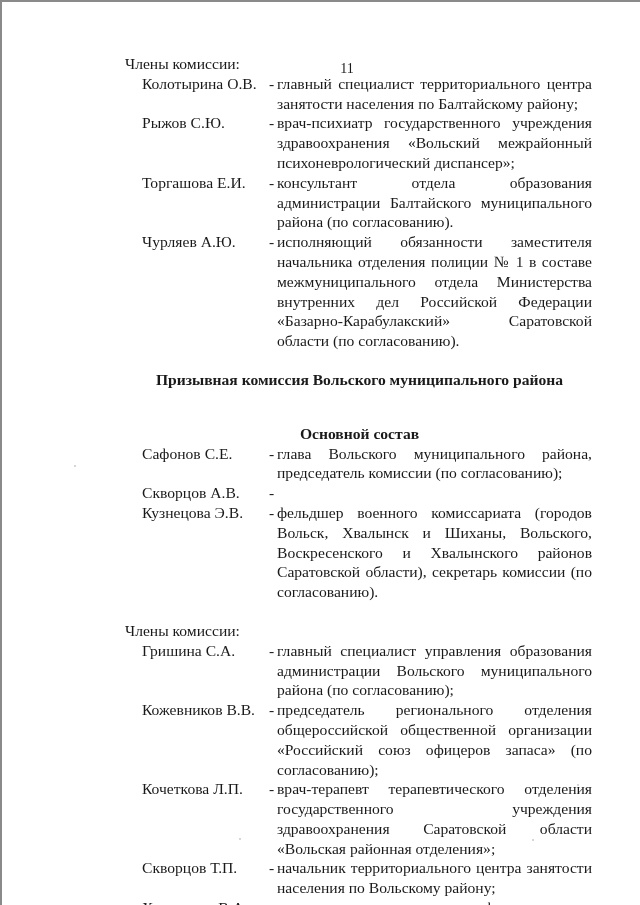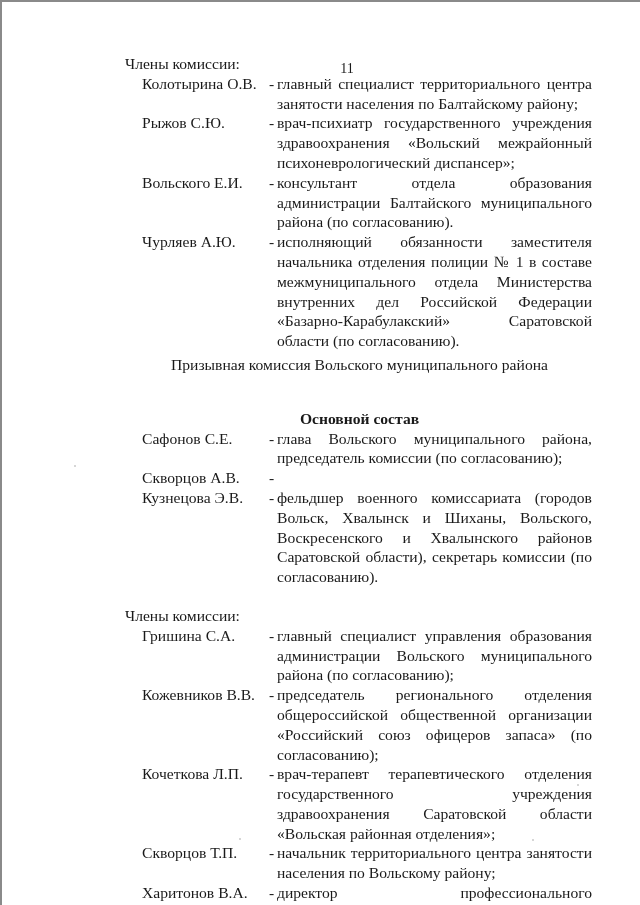--- a/index.html
+++ b/index.html
@@ -60,22 +60,22 @@
       width: 8px;
       flex: 0 0 8px;
     }
     .entry .desc {
       flex: 1 1 auto;
       text-align: justify;
       text-align-last: left;
     }
     .section-title {
       text-align: center;
-      font-weight: normal;
-      margin-top: 4px;
+      font-weight: bold;
+      margin-top: 19px;
       padding-left: 30px;
     }
     .subsection-title {
       text-align: center;
       font-weight: bold;
       margin-top: 34px;
       padding-left: 30px;
     }
     .gap {
       height: 19px;
@@ -101,21 +101,21 @@
       <span class="name">Колотырина О.В.</span>
       <span class="dash">-</span>
       <span class="desc">главный специалист территориального центра занятости населения по Балтайскому району;</span>
     </div>
     <div class="entry">
       <span class="name">Рыжов С.Ю.</span>
       <span class="dash">-</span>
       <span class="desc">врач-психиатр государственного учреждения здравоохранения «Вольский межрайонный психоневрологический диспансер»;</span>
     </div>
     <div class="entry">
-      <span class="name">Вольского Е.И.</span>
+      <span class="name">Торгашова Е.И.</span>
       <span class="dash">-</span>
       <span class="desc">консультант отдела образования администрации Балтайского муниципального района (по согласованию).</span>
     </div>
     <div class="entry">
       <span class="name">Чурляев А.Ю.</span>
       <span class="dash">-</span>
       <span class="desc">исполняющий обязанности заместителя начальника отделения полиции № 1 в составе межмуниципального отдела Министерства внутренних дел Российской Федерации «Базарно-Карабулакский» Саратовской области (по согласованию).</span>
     </div>
 
     <div class="section-title">Призывная комиссия Вольского муниципального района</div>

